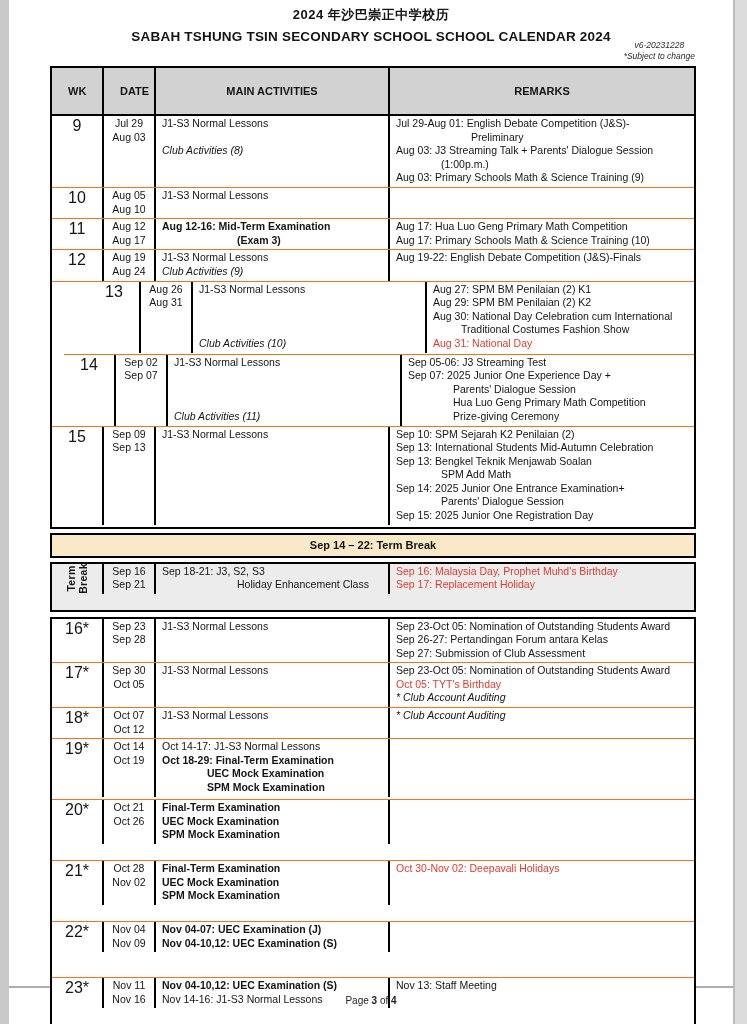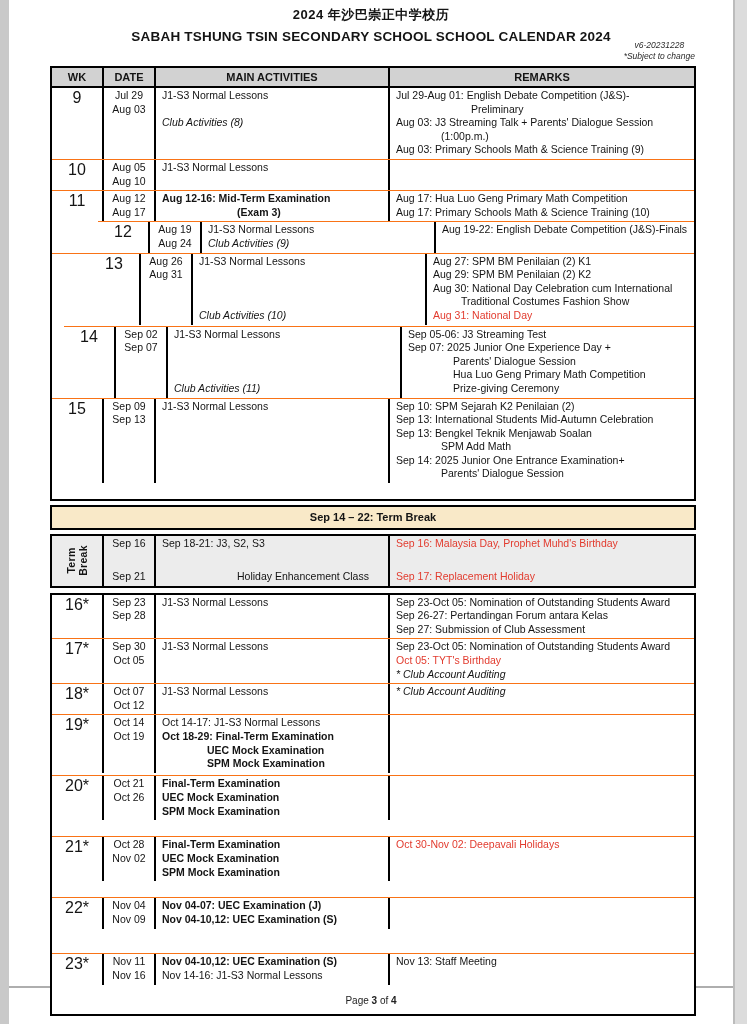--- a/index.html
+++ b/index.html
@@ -24,44 +24,44 @@
   .wk,.date{text-align:center;padding-left:2px;padding-right:2px;}
   .line{font-size:10.5px;line-height:13.6px;white-space:nowrap;overflow:hidden;}
   .b{font-weight:bold;}
   .i{font-style:italic;}
   .r{color:#e23b2e;}
   .ind1{padding-left:28px;}
   .ind2{padding-left:45px;}
   .ind3{padding-left:75px;}
 
   .header-row .cell{background:#d2d2d2;font-weight:bold;text-align:center;
-    font-size:11px;line-height:14px;padding:2px;border-bottom:2px solid #000;}
+    font-size:11px;line-height:14px;padding:16px;border-bottom:2px solid #000;}
 
   #tbody1 .row + .row, #tbody2 .row + .row{border-top:1px solid #f97316;}
   #tbody1 .row:nth-child(1){min-height:68px;}
   #tbody1 .row:nth-child(2){min-height:30px;}
   #tbody1 .row:nth-child(3){min-height:30px;}
-  #tbody1 .row:nth-child(4){min-height:29px;margin-left:46px;}
+  #tbody1 .row:nth-child(4){min-height:29px;}
   #tbody1 .row:nth-child(5){min-height:72px;padding-left:37px;}
   #tbody1 .row:nth-child(6){min-height:70px;margin-left:12px;}
   #tbody1 .row:nth-child(7){min-height:100px;}
   #tbody2 .row:nth-child(1){min-height:43px;}
   #tbody2 .row:nth-child(2){min-height:43px;}
   #tbody2 .row:nth-child(3){min-height:30px;}
   #tbody2 .row:nth-child(4){min-height:60px;}
   #tbody2 .row:nth-child(5){min-height:60px;}
   #tbody2 .row:nth-child(6){min-height:60px;}
   #tbody2 .row:nth-child(7){min-height:55px;}
   #tbody2 .row:nth-child(8){min-height:60px;}
 
   .banner{border:2px solid #000;background:#f9e9c8;text-align:center;font-weight:bold;
     font-size:11px;line-height:13px;padding:4px 0;margin-top:4px;}
   .termbox{border:2px solid #000;background:#ececec;margin-top:4px;}
   .termbox .row{min-height:46px;}
-  .termbox .cell{display:flex;flex-direction:column;justify-content:center;gap:20px;}
+  .termbox .cell{display:flex;flex-direction:column;justify-content:center;}
   .rot{transform:rotate(-90deg);font-weight:bold;font-size:10.5px;line-height:11.5px;
     text-align:center;white-space:pre-line;letter-spacing:.3px;}
   #table2{margin-top:5px;}
 
   .footer{position:absolute;left:9px;right:14px;top:995px;text-align:center;font-size:10px;color:#222;}
 </style>
 </head>
 <body>
 
 <div class="edge-left"></div>
@@ -198,20 +198,21 @@
     <div class="cell main">
             <div class="line">J1-S3 Normal Lessons</div>
           </div>
     <div class="cell remarks">
             <div class="line">Sep 10: SPM Sejarah K2 Penilaian (2)</div>
             <div class="line">Sep 13: International Students Mid-Autumn Celebration</div>
             <div class="line">Sep 13: Bengkel Teknik Menjawab Soalan</div>
             <div class="line ind2">SPM Add Math</div>
             <div class="line">Sep 14: 2025 Junior One Entrance Examination+</div>
             <div class="line ind2">Parents' Dialogue Session</div>
+            <div class="line">Sep 15: 2025 Junior One Registration Day</div>
           </div>
   </div>
       </div>
   </div>
 
   <div class="banner">Sep 14 – 22: Term Break</div>
 
   <div class="termbox">
     <div class="row">
       <div class="cell wk">

